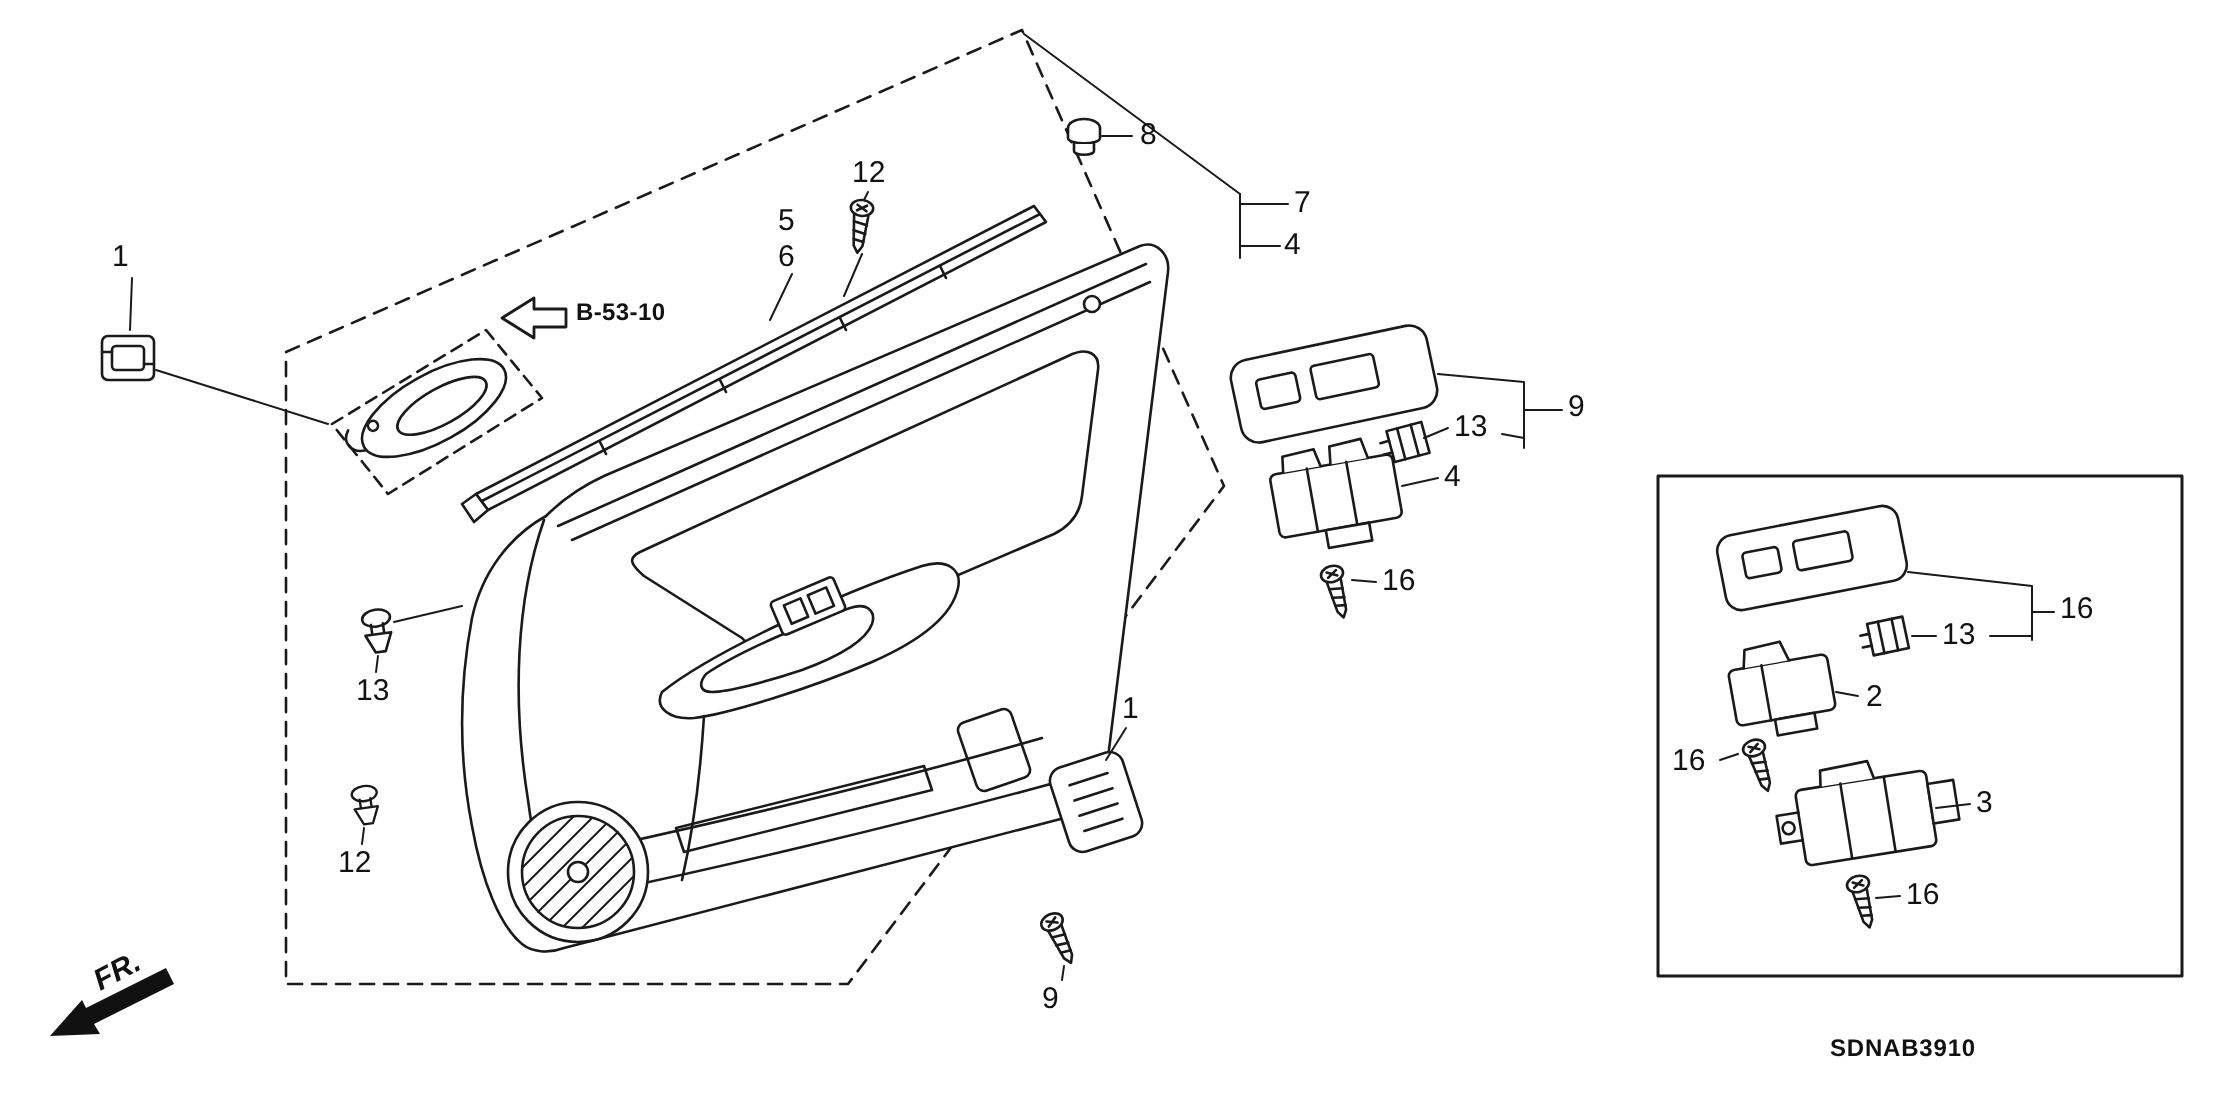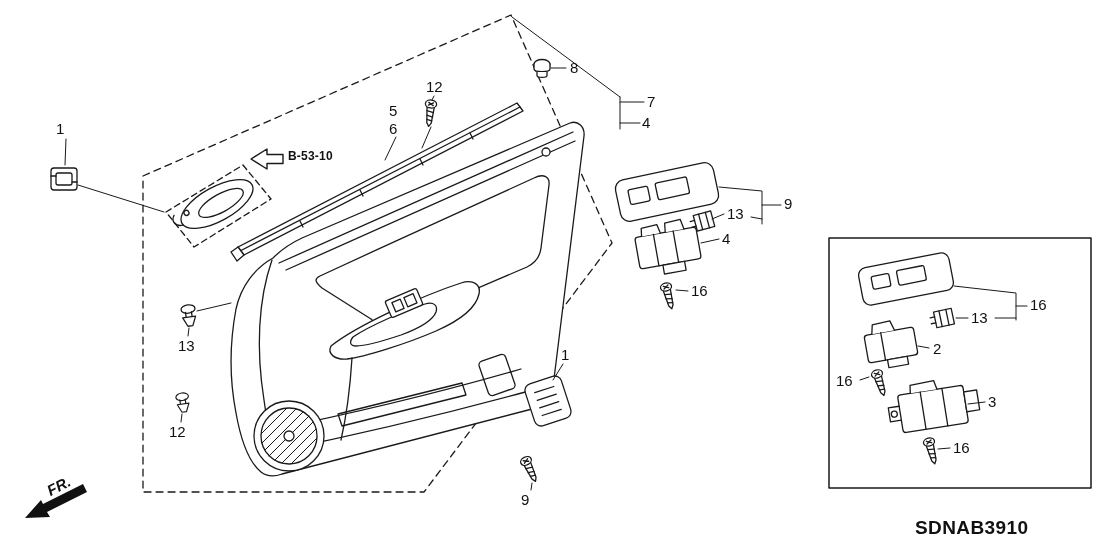--- a/index.html
+++ b/index.html
@@ -6,21 +6,21 @@
   .stage{
     position:relative;width:1108px;height:553px;background:#ffffff;
     font-family:"Liberation Sans","DejaVu Sans",sans-serif;overflow:hidden;color:#111;
   }
   .stage svg{position:absolute;left:0;top:0;}
   .callout{
     position:absolute;font-size:15px;line-height:1.05;color:#111;
     white-space:nowrap;user-select:none;
   }
   .ref{font-weight:bold;font-size:12px;letter-spacing:.2px;}
-  .code{position:absolute;font-weight:bold;font-size:19px;letter-spacing:.4px;color:#111;}
+  .code{position:absolute;font-weight:bold;font-size:12px;letter-spacing:.4px;color:#111;}
   .fr{
     position:absolute;left:44px;top:484px;font-weight:bold;font-style:italic;
     font-size:15px;transform:rotate(-28deg);transform-origin:left top;color:#111;
   }
 </style>
 </head>
 <body>
 
 <div class="stage">
 

